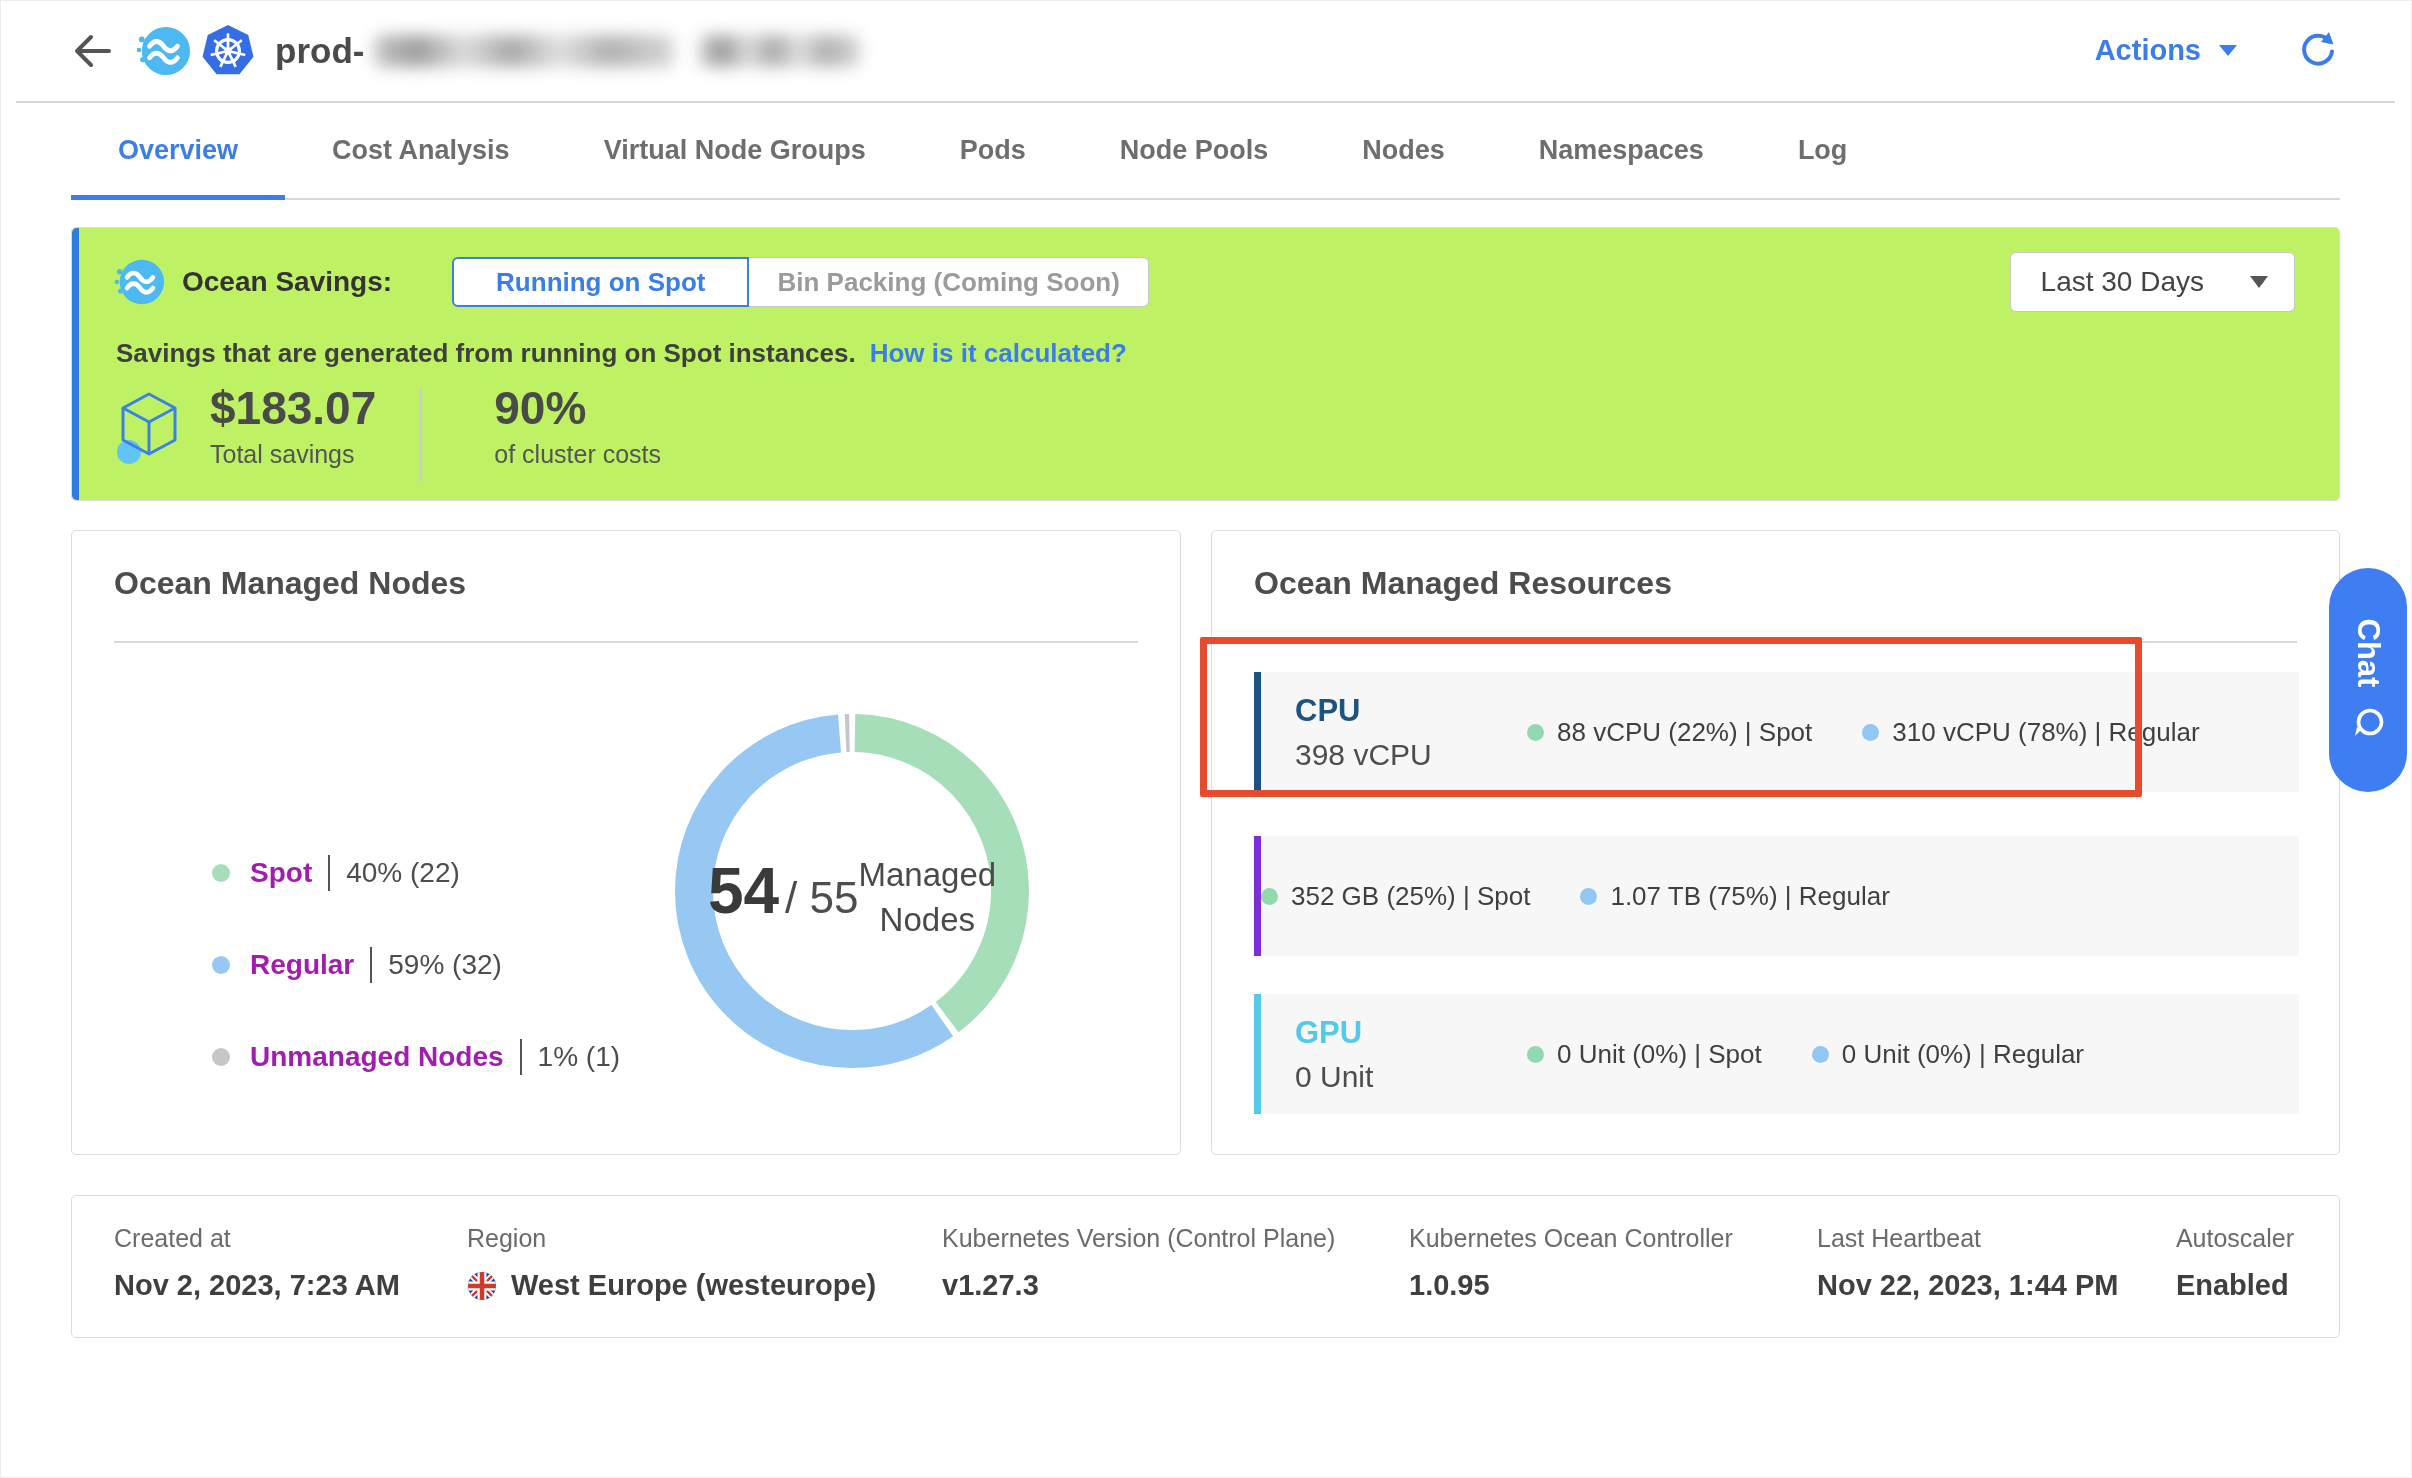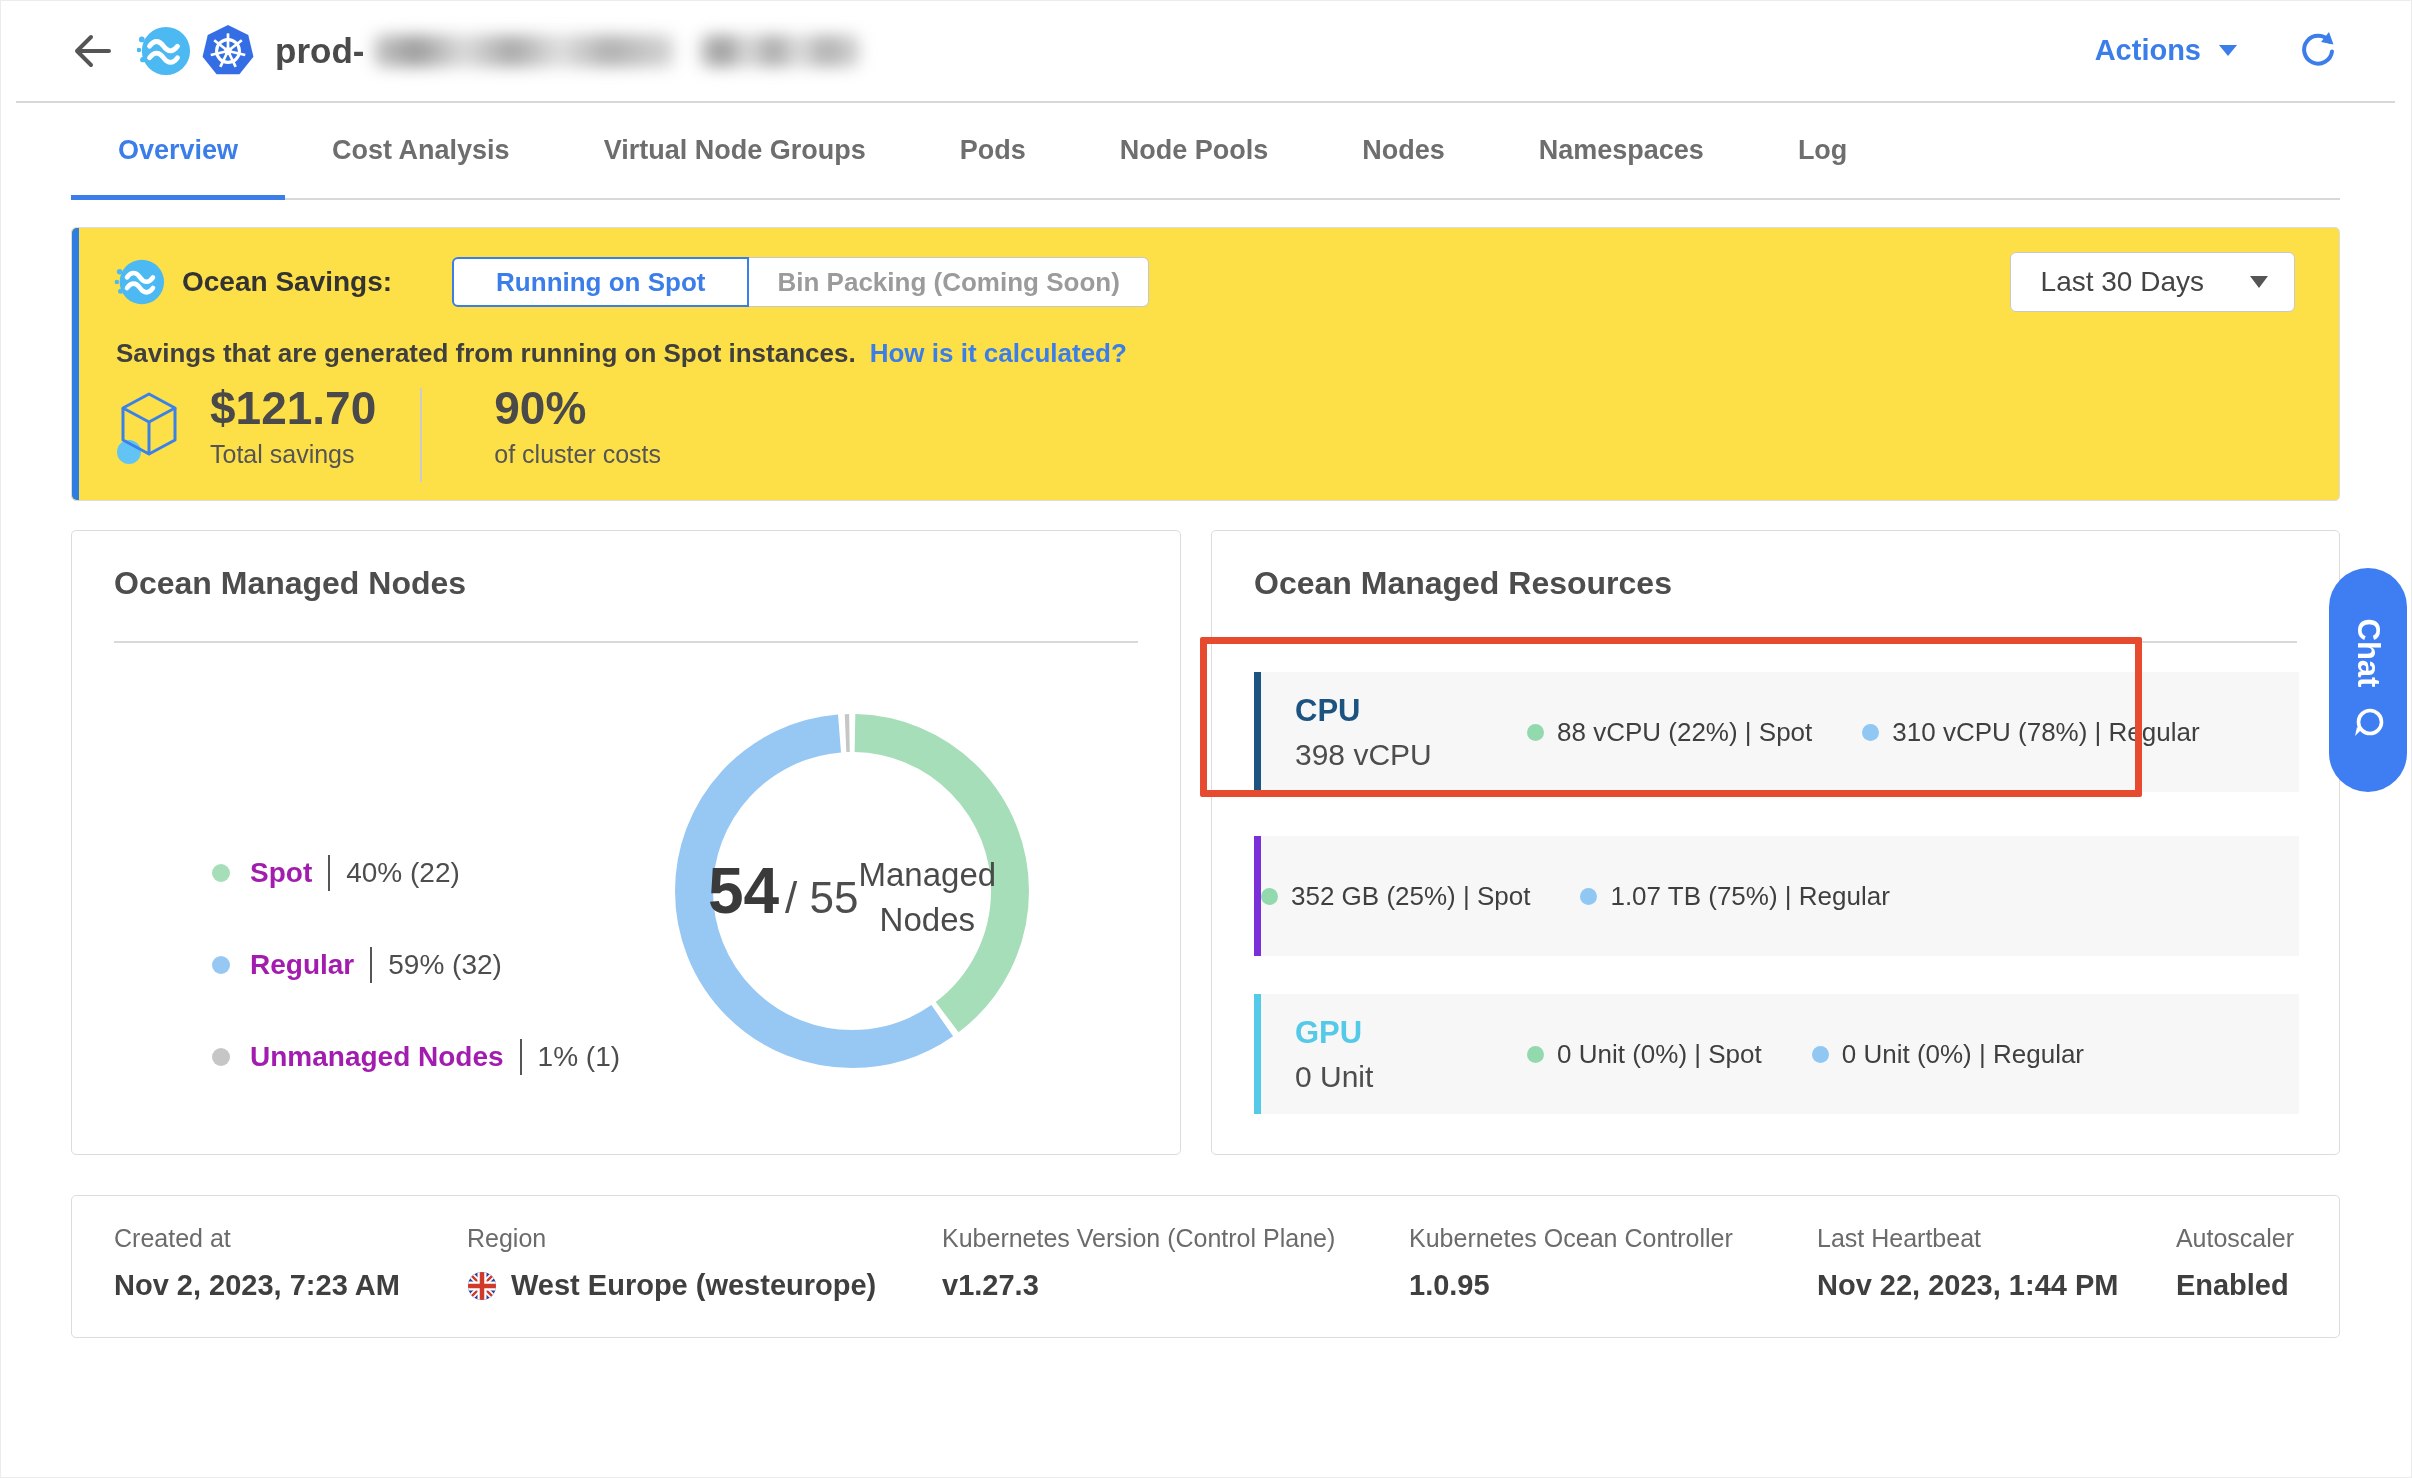--- a/index.html
+++ b/index.html
@@ -20,21 +20,21 @@
   .caret{width:0;height:0;border-left:9px solid transparent;border-right:9px solid transparent;border-top:11px solid currentColor;}
   .refresh{margin-left:62px;cursor:pointer;display:flex;align-items:center;}
 
   
   .tabs{display:flex;align-items:stretch;height:95px;border-bottom:2px solid #d8d8d8;margin:0 72px 0 71px;padding-left:0;}
   .tab{display:flex;align-items:center;padding:0 47px;font-size:27px;font-weight:bold;color:#6e6e6e;cursor:pointer;position:relative;}
   .tab.active{color:#3b7de9;}
   .tab.active::after{content:"";position:absolute;left:0;right:0;bottom:-2px;height:5px;background:#3b7de9;}
 
   
-  .savings{position:relative;margin:27px 72px 0 71px;height:272px;border:1px solid #dcdcdc;border-radius:5px;background:#fde047;}
+  .savings{position:relative;margin:27px 72px 0 71px;height:272px;border:1px solid #dcdcdc;border-radius:5px;background:#bef264;}
   .savings::before{content:"";position:absolute;left:0;top:0;bottom:0;width:7px;background:#2f7de1;border-radius:5px 0 0 5px;}
   .sav-row1{position:absolute;top:24px;left:42px;right:44px;display:flex;align-items:center;}
   .sav-label{font-size:28px;font-weight:bold;color:#333;margin-left:16px;}
   .toggle{display:flex;margin-left:60px;}
   .tog{height:50px;display:flex;align-items:center;font-weight:bold;background:#fff;box-sizing:border-box;}
   .tog.on{border:2px solid #3b7de9;color:#3b7de9;border-radius:6px 0 0 6px;padding:0 42px;font-size:26px;cursor:pointer;}
   .tog.off{border:1px solid #c8c8c8;border-left:none;color:#9b9b9b;border-radius:0 6px 6px 0;padding:0 28px;font-size:26px;cursor:pointer;}
   .period{margin-left:auto;height:60px;box-sizing:border-box;border:1px solid #c8c8c8;border-radius:6px;display:flex;align-items:center;gap:46px;padding:0 26px 0 30px;font-size:28px;color:#444;cursor:pointer;background:#fff;}
   .period .caret{color:#555;border-top-width:12px;}
   .sav-row2{position:absolute;top:110px;left:44px;font-size:26px;font-weight:bold;color:#3f3f3f;}
@@ -198,21 +198,21 @@
     <div class="sav-row3">
       <svg class="cube" width="66" height="80" viewBox="0 0 66 80">
         <circle cx="13" cy="64" r="12" fill="#62c4f5"></circle>
         <g fill="none" stroke="#3b82e8" stroke-width="3" stroke-linejoin="round">
           <path d="M33 6 L59 20 L33 34 L7 20 Z"></path>
           <path d="M7 20 L7 52 L33 66 L33 34"></path>
           <path d="M59 20 L59 52 L33 66"></path>
         </g>
       </svg>
       <div class="metric">
-        <div class="big">$121.70</div>
+        <div class="big">$183.07</div>
         <div class="sub">Total savings</div>
       </div>
       <div class="vdiv"></div>
       <div class="metric">
         <div class="big">90%</div>
         <div class="sub">of cluster costs</div>
       </div>
     </div>
   </div>
 

